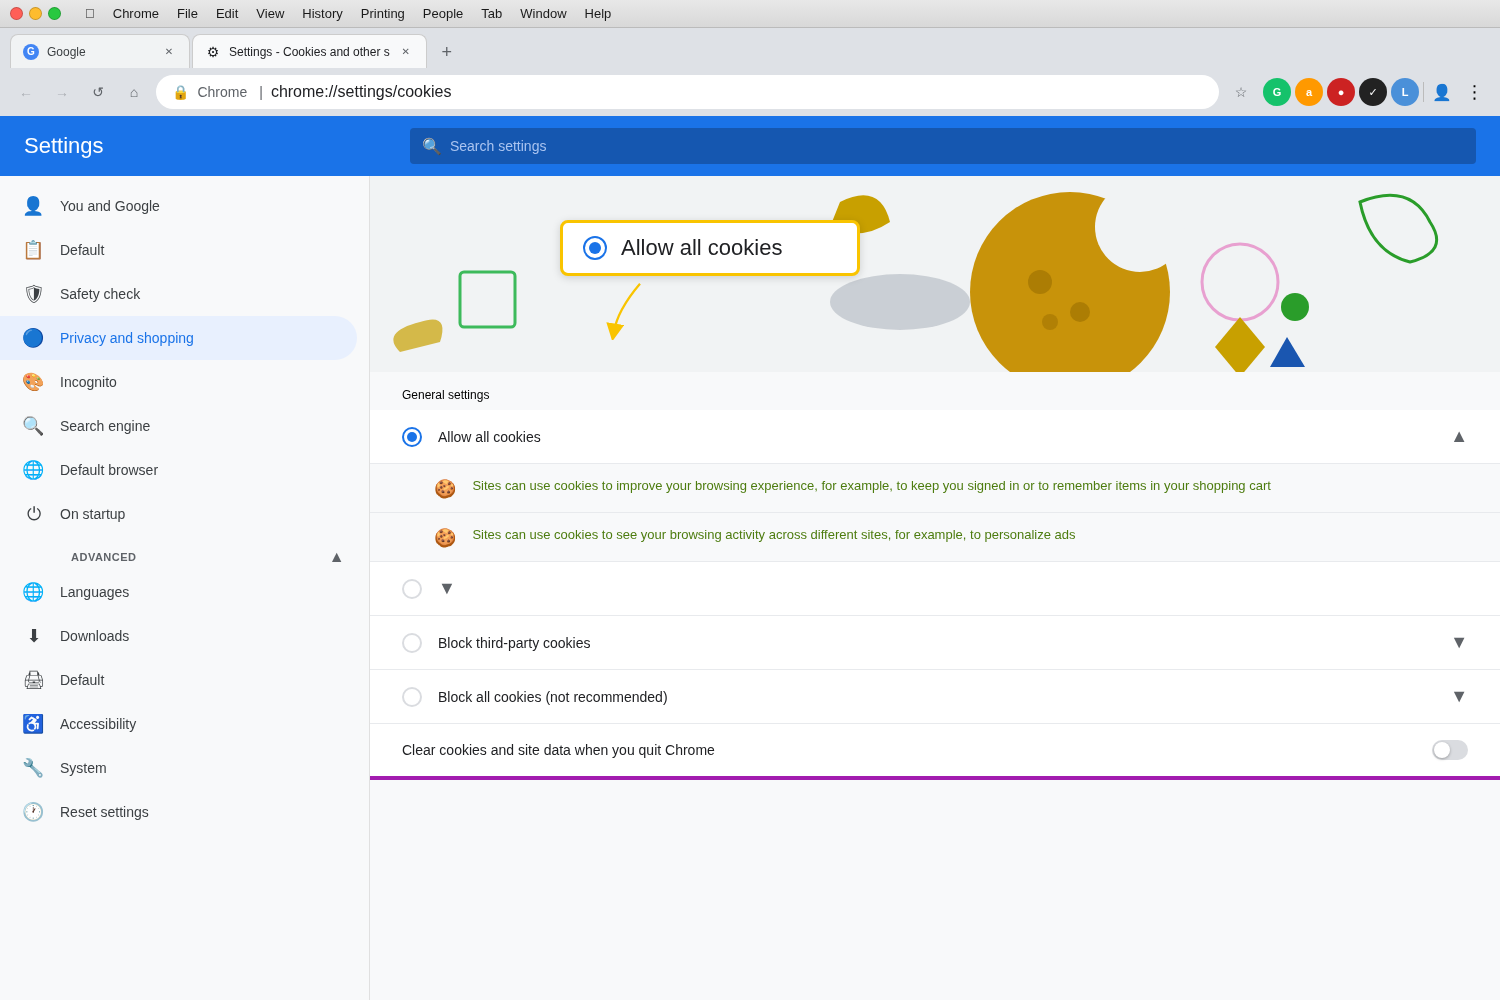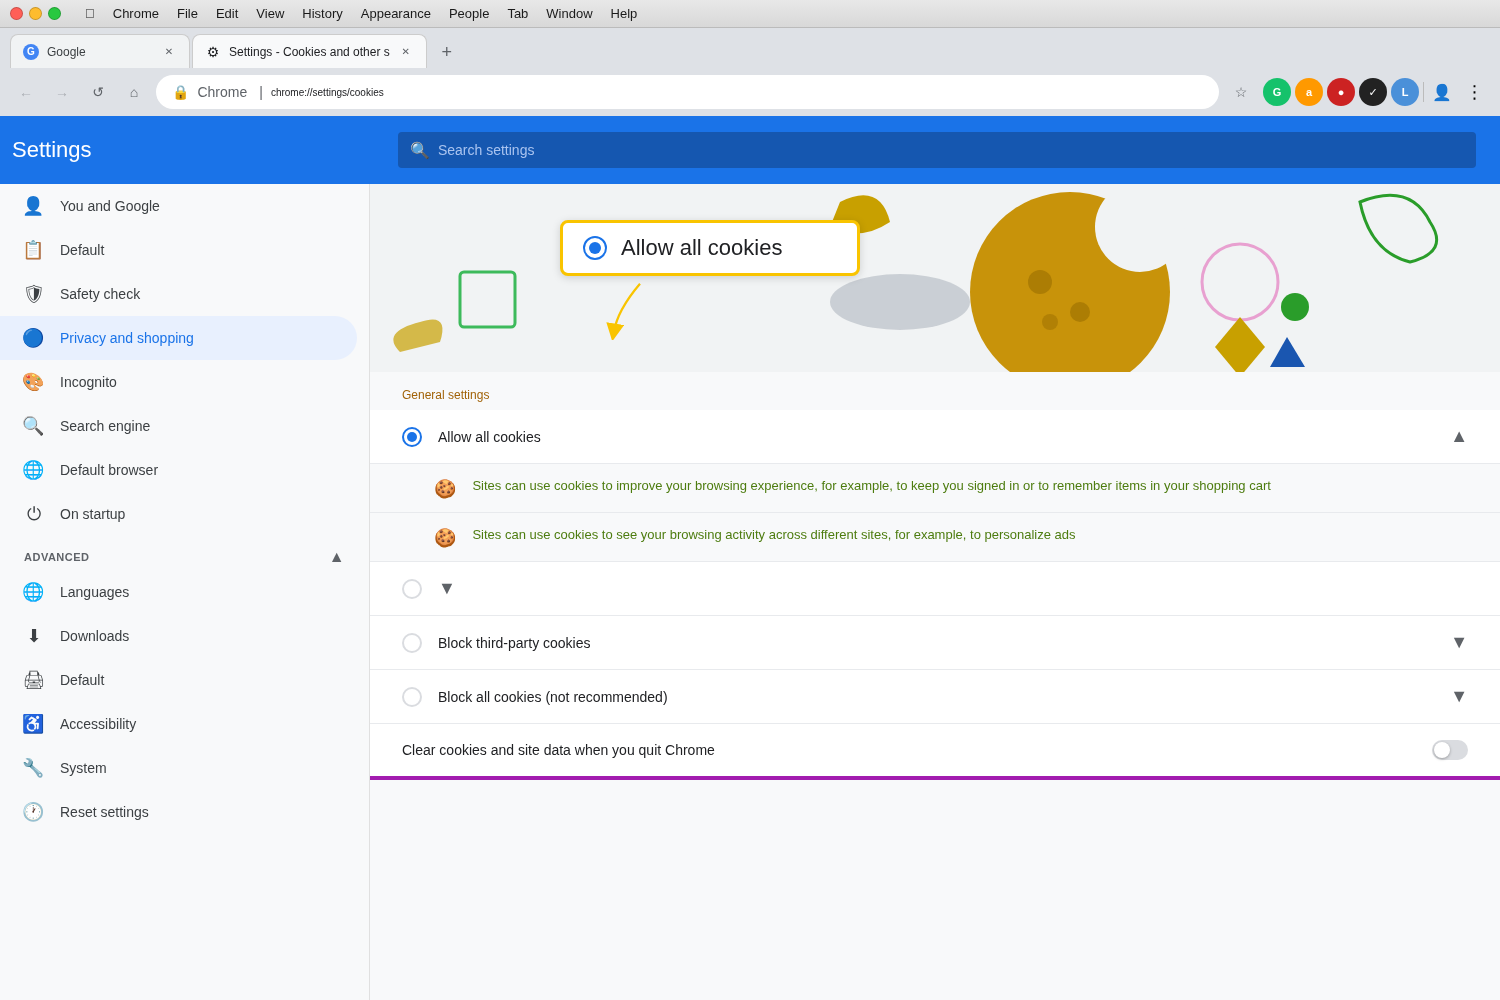--- a/index.html
+++ b/index.html
@@ -79,42 +79,42 @@
       display: flex;
       align-items: center;
       padding: 0 16px;
       font-size: 14px;
       color: #202124;
       gap: 8px;
       cursor: text;
     }
     .address-lock { color: #5f6368; font-size: 14px; }
     .address-site { color: #5f6368; font-size: 14px; margin-right: 4px; }
-    .address-url { color: #202124; font-size: 10px; text-align: right; }
+    .address-url { color: #202124; font-size: 16px; text-align: right; }
     .address-icons { display: flex; gap: 6px; align-items: center; }
     .addr-icon { width: 28px; height: 28px; border-radius: 50%; display: flex; align-items: center; justify-content: center; font-size: 14px; color: #5f6368; cursor: pointer; }
 
     
     .ext-icons { display: flex; align-items: center; gap: 4px; }
     .ext-icon { width: 28px; height: 28px; border-radius: 50%; display: flex; align-items: center; justify-content: center; font-size: 13px; cursor: pointer; }
     .ext-divider { width: 1px; height: 20px; background: #bbb; }
 
     
     .main-area {
       display: flex;
       height: calc(1000px - 28px - 40px - 48px);
     }
 
     
     .settings-header {
-      height: 68px;
+      height: 60px;
       background: #1a73e8;
       display: flex;
       align-items: center;
-      padding: 0 24px 0 12px;
+      padding: 0 24px 0 24px;
       gap: 16px;
       position: absolute;
       top: 116px;
       left: 0;
       right: 0;
       z-index: 10;
     }
     .settings-title { color: #fff; font-size: 22px; font-weight: 400; flex: 0 0 auto; width: 370px; }
     .search-bar-container {
       flex: 1;
@@ -158,20 +158,21 @@
     .sidebar-section-label {
       font-size: 11px;
       font-weight: 600;
       color: #5f6368;
       padding: 12px 24px 4px;
       text-transform: uppercase;
       letter-spacing: 0.5px;
       display: flex;
       align-items: center;
       justify-content: space-between;
+      margin-left: 47px;
     }
     .sidebar-section-label .collapse-btn { cursor: pointer; color: #5f6368; font-size: 16px; }
 
     
     .content-area {
       flex: 1;
       overflow-y: auto;
       background: #f8f9fa;
       margin-top: 56px;
     }
@@ -184,21 +185,21 @@
       overflow: hidden;
       display: flex;
       align-items: center;
       justify-content: center;
     }
 
     
     .general-settings-label {
       padding: 16px 32px 8px;
       font-size: 12px;
-      color: #a16207;
+      color: #000000;
       font-weight: 500;
     }
 
     
     .radio-option {
       display: flex;
       align-items: center;
       padding: 16px 32px;
       cursor: pointer;
       background: #fff;
@@ -328,21 +329,21 @@
     <div class="tb-btn tb-min"></div>
     <div class="tb-btn tb-max"></div>
   </div>
   <div class="title-bar-menu">
     <span class="bold"></span>
     <span>Chrome</span>
     <span>File</span>
     <span>Edit</span>
     <span>View</span>
     <span>History</span>
-    <span>Appearance</span>
+    <span>Printing</span>
     <span>People</span>
     <span>Tab</span>
     <span>Window</span>
     <span>Help</span>
   </div>
 </div>
 
 <div class="tab-bar">
   <div class="tab">
     <div class="tab-favicon" style="width:16px;height:16px;background:#4285f4;border-radius:50%;display:flex;align-items:center;justify-content:center;color:#fff;font-size:10px;font-weight:700;">G</div>

